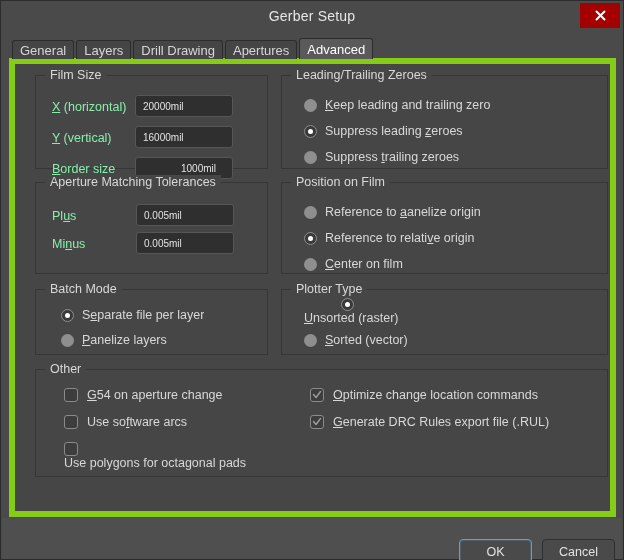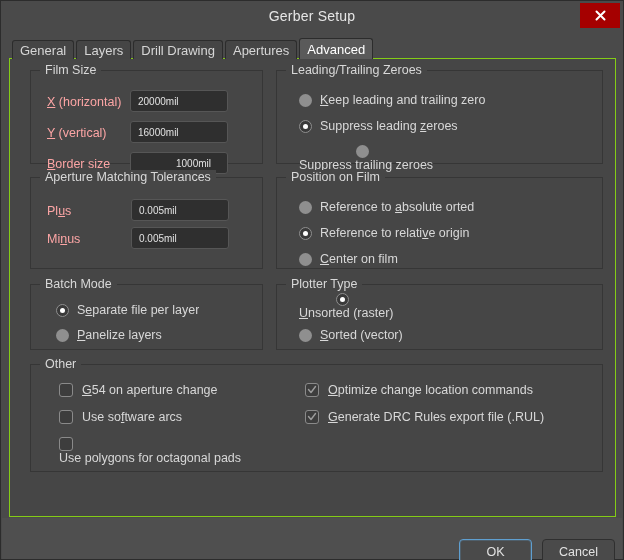--- a/index.html
+++ b/index.html
@@ -88,21 +88,21 @@
     line-height: 21px;
   }
 
   
   #tabpanel {
     position: absolute;
     left: 8px;
     top: 57px;
     width: 607px;
     height: 459px;
-    border: 1px solid #84cc16;
+    border: 6px solid #84cc16;
     background: #464646;
     box-sizing: border-box;
   }
   #panel-inner {
     position: absolute;
     left: 3px;
     top: 3px;
     right: 3px;
     bottom: 3px;
     background: #464646;
@@ -123,21 +123,21 @@
     font-size: 12.5px;
     color: #d8d8d8;
     white-space: nowrap;
     user-select: none;
   }
 
   
   .fieldlabel {
     position: absolute;
     font-size: 12.5px;
-    color: #fca5a5;
+    color: #86efac;
     white-space: nowrap;
     user-select: none;
   }
   .u { text-decoration: underline; }
   .textinput {
     position: absolute;
     background: #2f2f2f;
     border: 1px solid #565656;
     border-radius: 3px;
     color: #e2e2e2;
@@ -283,42 +283,42 @@
       <div class="radiorow" style="left:22px; top:22px;">
         <span class="radio"></span>
         <span class="radiolabel"><span></span><span class="u">K</span><span>eep leading and trailing zero</span></span>
       </div>
 
       <div class="radiorow" style="left:22px; top:48px;">
         <span class="radio checked"></span>
         <span class="radiolabel"><span>Suppress leading </span><span class="u">z</span><span>eroes</span></span>
       </div>
 
-      <div class="radiorow" style="left:22px; top:74px;flex-direction:column;">
+      <div class="radiorow" style="left:22px; top:74px;">
         <span class="radio"></span>
         <span class="radiolabel"><span>Suppress </span><span class="u">t</span><span>railing zeroes</span></span>
       </div>
     </div>
 
     <div class="group" style="left:17px; top:115px; width:233px; height:92px;">
       <div class="legend">Aperture Matching Tolerances</div>
 
       <div class="fieldlabel" style="left:16px; top:26px;"><span>Pl</span><span class="u">u</span><span>s</span></div>
       <input class="textinput" style="left: 100px; top: 21px; width: 98px; height: 22px;" value="0.005mil">
 
       <div class="fieldlabel" style="left:16px; top:54px;"><span>Mi</span><span class="u">n</span><span>us</span></div>
       <input class="textinput" style="left: 100px; top: 49px; width: 98px; height: 22px;" value="0.005mil">
     </div>
 
     <div class="group" style="left:263px; top:115px; width:327px; height:92px;">
       <div class="legend">Position on Film</div>
 
       <div class="radiorow" style="left:22px; top:22px;">
         <span class="radio"></span>
-        <span class="radiolabel"><span>Reference to </span><span class="u">a</span><span>bsolute orted</span></span>
+        <span class="radiolabel"><span>Reference to </span><span class="u">a</span><span>anelize origin</span></span>
       </div>
 
       <div class="radiorow" style="left:22px; top:48px;">
         <span class="radio checked"></span>
         <span class="radiolabel"><span>Reference to relati</span><span class="u">v</span><span>e origin</span></span>
       </div>
 
       <div class="radiorow" style="left:22px; top:74px;">
         <span class="radio"></span>
         <span class="radiolabel"><span></span><span class="u">C</span><span>enter on film</span></span>

